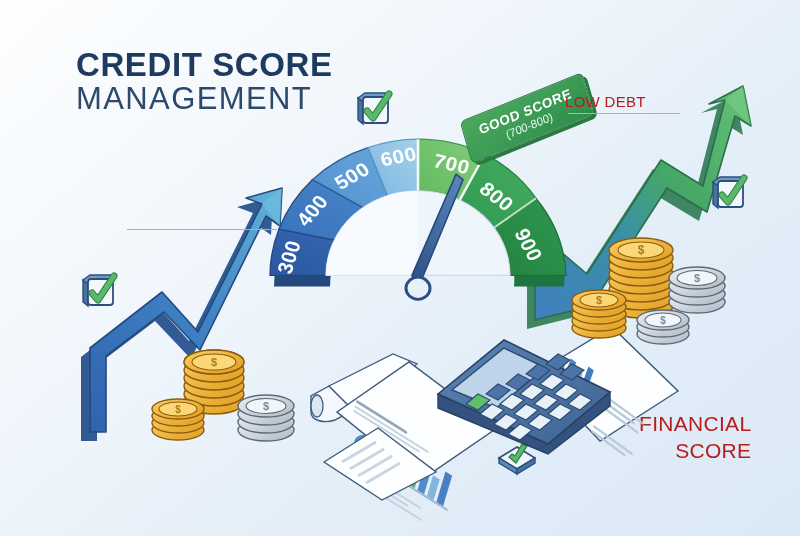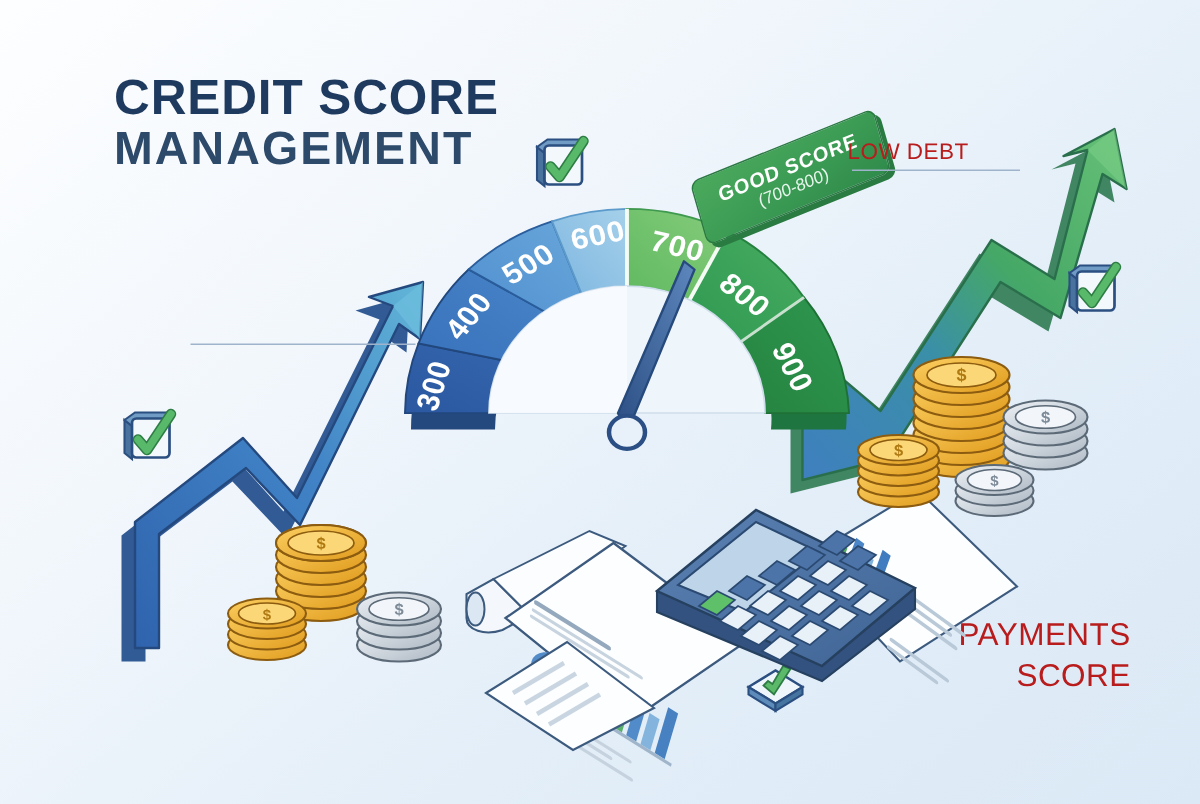--- a/index.html
+++ b/index.html
@@ -12,21 +12,21 @@
   #stage { position:absolute; inset:0;margin-left:24px; }
   .abs { position:absolute; }
 
   
   #title-block { left:52px; top:48px; }
   #title-line1 {
     font-size:33px; font-weight:bold; letter-spacing:0.6px;
     color:#1f3a5f; line-height:1.02; white-space:nowrap;
   }
   #title-line2 {
-    font-size:31px; font-weight:bold; letter-spacing:1.4px;
+    font-size:31px; font-weight:normal; letter-spacing:1.4px;
     color:#2b4a६9; color:#2d4a6b; line-height:1.12; white-space:nowrap;
   }
 
   .callout {
     font-size:15px; font-weight:normal; color:#b91c1c; letter-spacing:0.3px;
     line-height:1.25; white-space:nowrap;
   }
   #label-ontime { left:101px; top:183px; }
   #label-lowdebt { left:541px; top:93px; }
   #label-growth { left:615px; top:410px; text-align:right; font-size:21px; line-height:1.3;}
@@ -217,21 +217,21 @@
       <div id="banner-sub">(700-800)</div>
     </div>
   </div>
 
   <div class="leader" id="leader-ontime"></div>
 
   <div class="abs callout" id="label-lowdebt">LOW DEBT</div>
   <div class="leader" id="leader-lowdebt"></div>
 
   <div class="abs callout" id="label-growth">
-    <div>PAYMENTS</div>
+    <div>FINANCIAL</div>
     <div>SCORE</div>
   </div>
 
   <div class="abs checkbox" id="check-1">
     <svg width="38" height="38" viewBox="0 0 38 38">
       <path d="M3 10 L3 32 L8 36 L8 14 Z" fill="#49729f" stroke="#2b4f80" stroke-width="1.4"></path>
       <path d="M3 10 L10 5 L33 5 L33 10 L8 14 Z" fill="#6f9bc4" stroke="#2b4f80" stroke-width="1.4"></path>
       <rect x="8" y="9" width="25" height="26" rx="3" fill="#f2f8fc" stroke="#2b4f80" stroke-width="1.8"></rect>
       <path d="M12 23 L18 30 L34 6" fill="none" stroke="#2e7d45" stroke-width="7" stroke-linecap="round" stroke-linejoin="round"></path>
       <path d="M12 23 L18 30 L34 6" fill="none" stroke="#59b96a" stroke-width="5" stroke-linecap="round" stroke-linejoin="round"></path>

